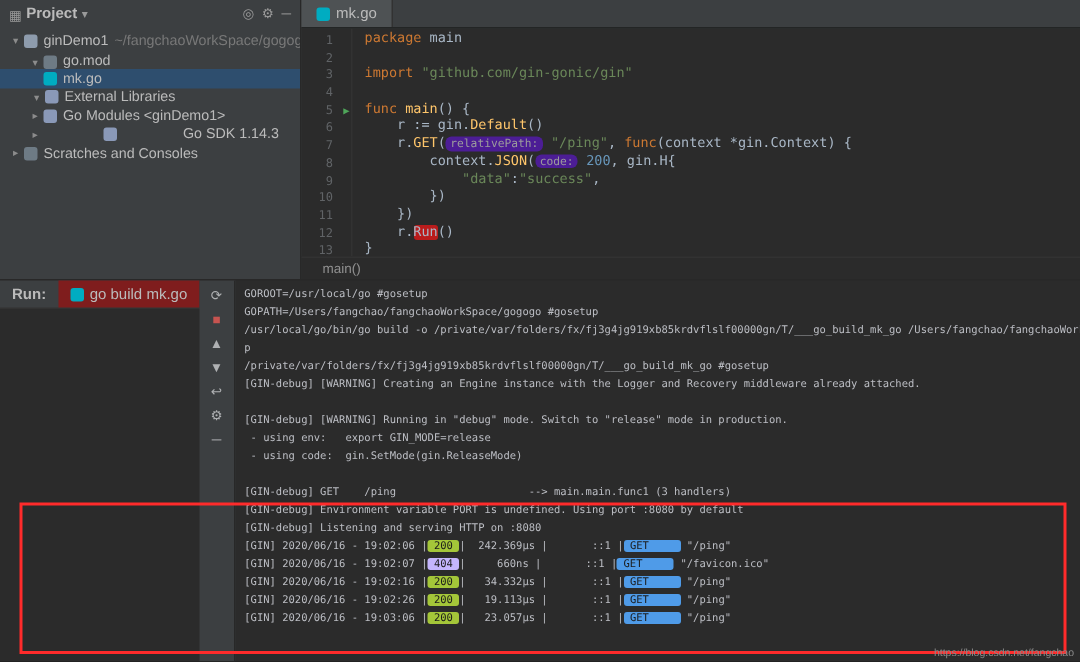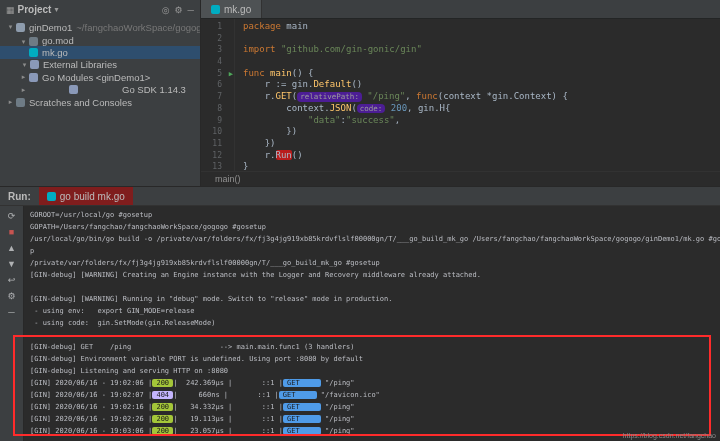--- a/index.html
+++ b/index.html
@@ -46,21 +46,21 @@
   .c-num{color:#6897BB}
   .c-fn{color:#FFC66B}
   .c-call{color:#FFC66B}
   .c-d{color:#A9B7C6}
   .c-hl{color:#A9B7C6;background:#b91c1c;border-radius:2px}
   .c-hint{display:inline-block;background:#4c1d95;color:#9C9C9C;border-radius:4px;font-size:7.5px;padding:0 3px;line-height:9.5px}
   .breadcrumb-bar{height:15px;display:flex;align-items:center;padding-left:14px;font-size:9px;color:#909090;
                   border-top:1px solid #323232;background:#2B2B2B;flex:none}
 
   
-  .run-panel{height:255px;display:flex;flex-direction:column;border-top:1px solid #282828}
+  .run-panel{height:255px;display:flex;border-top:1px solid #282828}
   .run-header{height:19px;background:#3C3F41;display:flex;align-items:center;padding:0 0 0 8px;gap:8px;border-bottom:1px solid #323232;flex:none}
   .run-label{font-weight:bold;color:#BBBBBB}
   .run-tab{display:flex;align-items:center;gap:4px;background:#7f1d1d;height:100%;padding:0 8px}
   .run-body{flex:1;display:flex;min-height:0}
   .run-toolbar{width:24px;flex:none;background:#3C3F41;border-right:1px solid #282828;
                display:flex;flex-direction:column;align-items:center;padding-top:4px;gap:3px}
   .tbicon{width:14px;height:13px;color:#AFB1B3;font-size:9px;line-height:13px;text-align:center;cursor:pointer}
   .console{flex:1;min-width:0;font-family:"DejaVu Sans Mono",monospace;font-size:7px;line-height:12px;
            padding:3px 0 0 6px;color:#BCBEC4;overflow:hidden}
   .conline{height:12px;white-space:pre}

